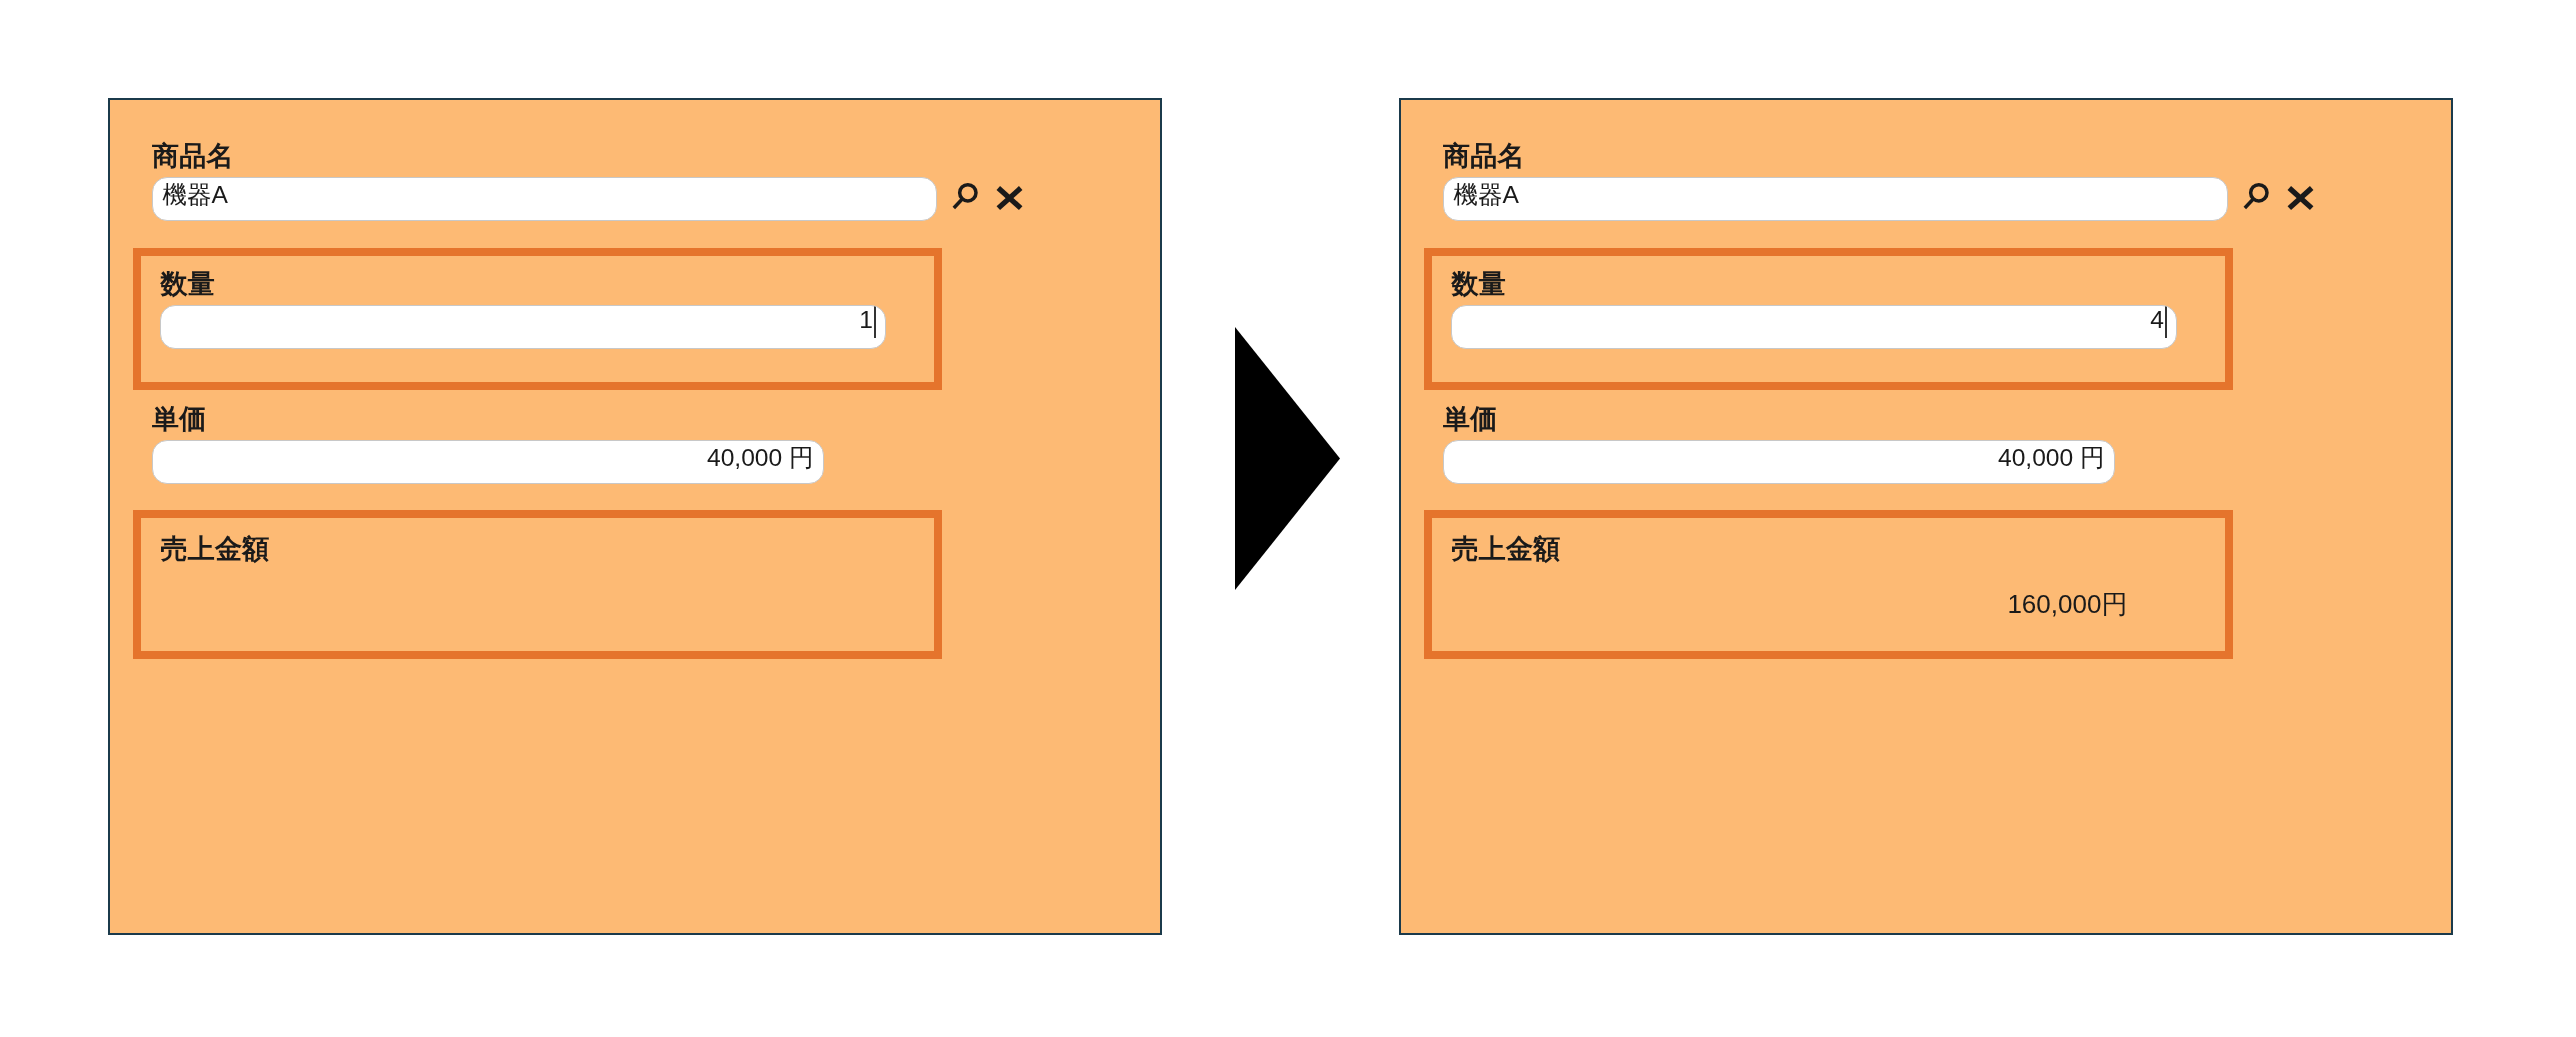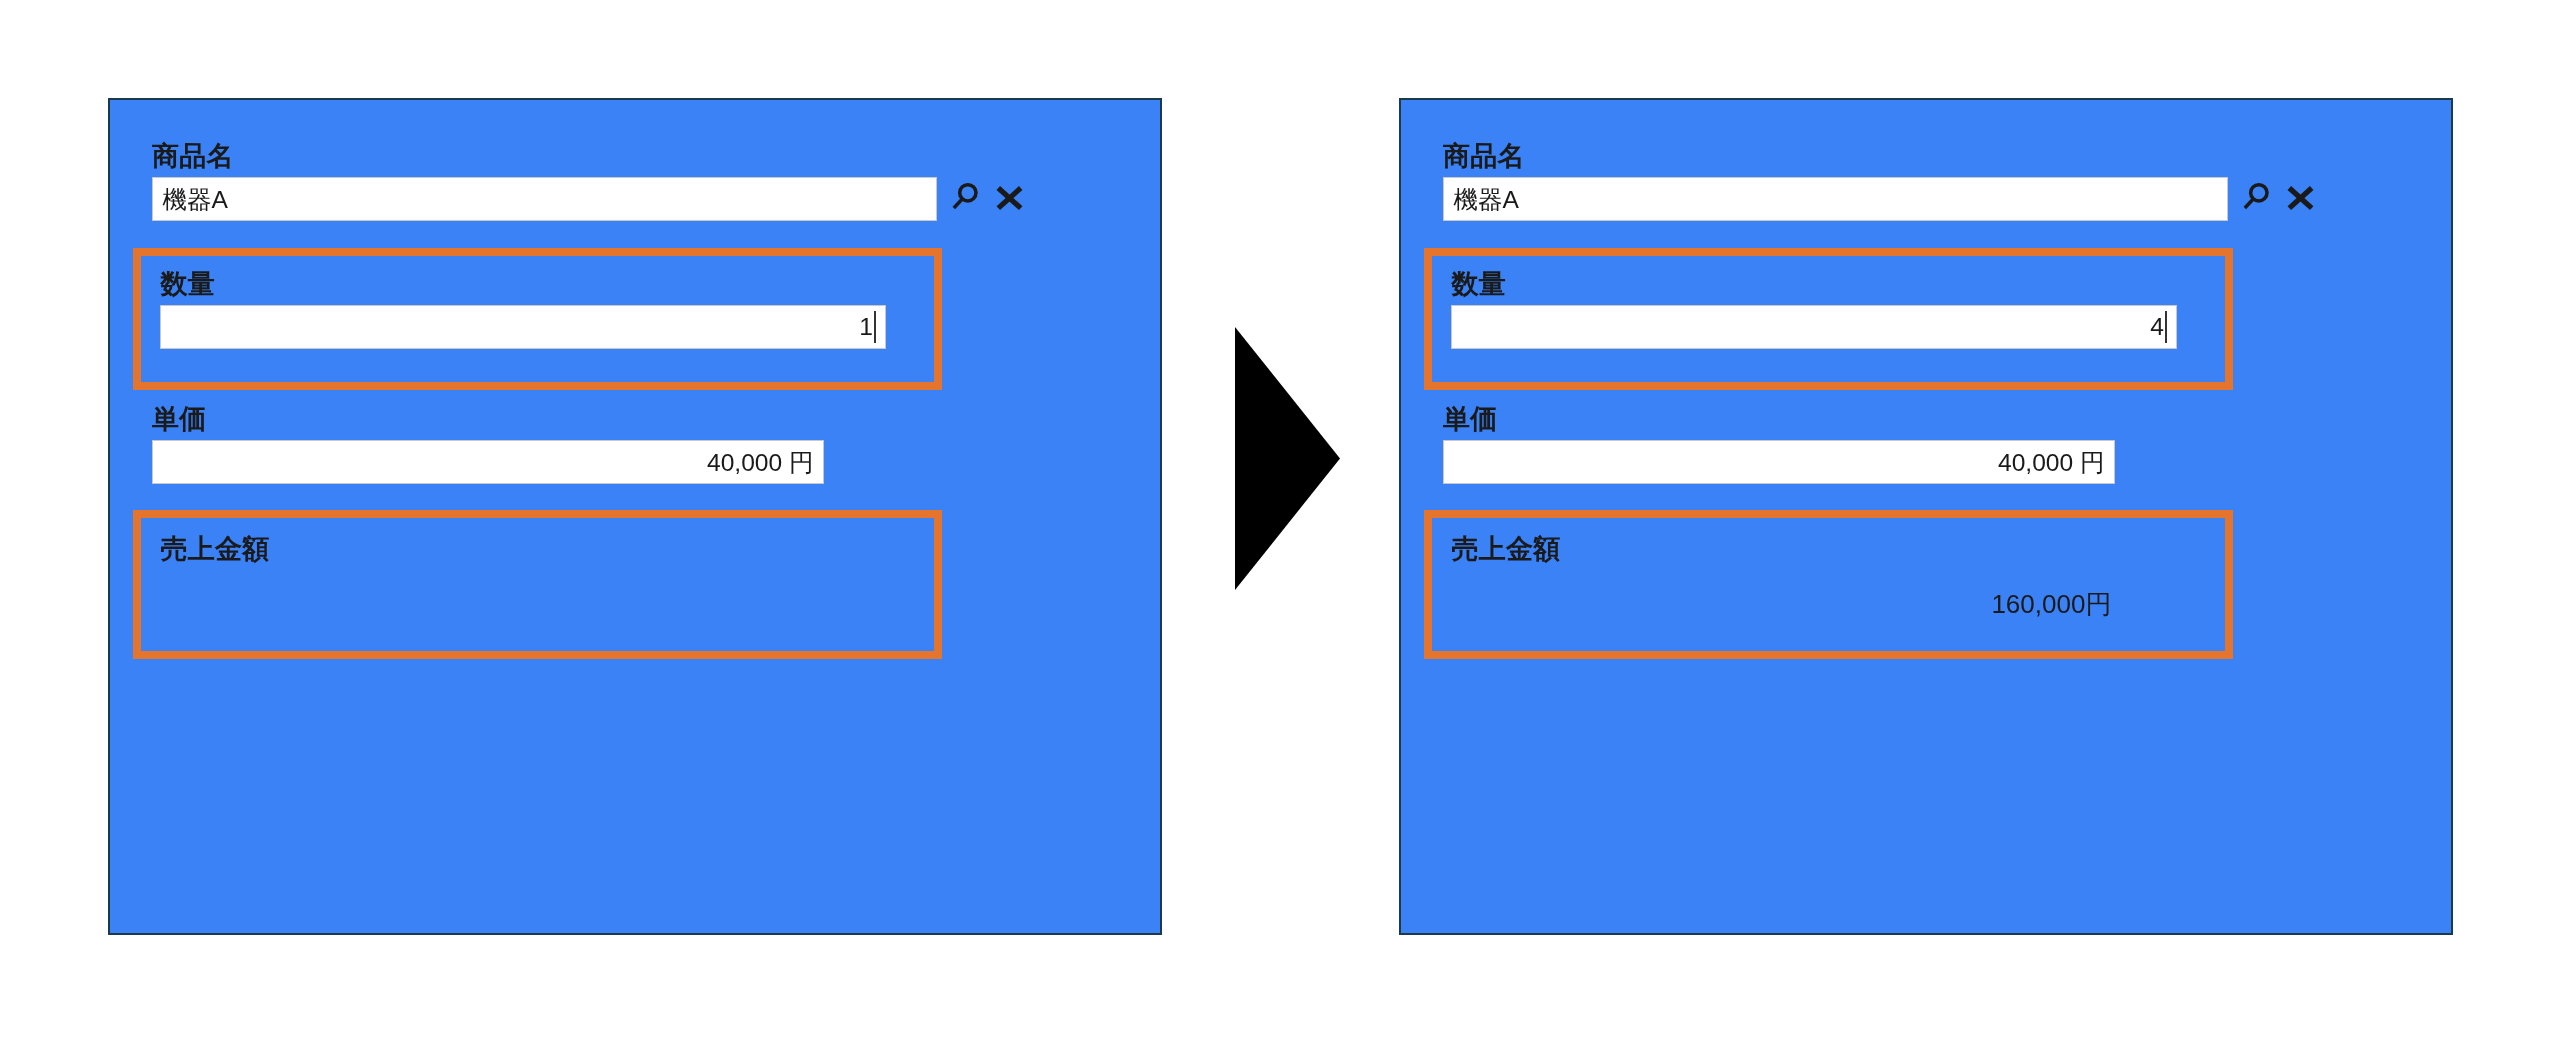--- a/index.html
+++ b/index.html
@@ -17,21 +17,21 @@
   }
 
   .stage {
     position: absolute;
     inset: 0;
   }
 
   
   .form-card {
     position: absolute;
-    background: #3b82f6;
+    background: #fdba74;
     border: 2.3px solid #1b3a4b;
     box-sizing: border-box;
   }
   .form-card.left  { left: 108px;  top: 98px; width: 1054px; height: 837px; }
   .form-card.right { left: 1399px; top: 98px; width: 1054px; height: 837px; }
 
   .card-inner {
     position: absolute;
     left: 0; top: 0; right: 0; bottom: 0;
   }
@@ -56,26 +56,25 @@
     white-space: nowrap;
     line-height: 1;
   }
 
   
   .text-input {
     position: absolute;
     box-sizing: border-box;
     background: #ffffff;
     border: 1.8px solid #c8c8c8;
-    border-radius: 0;
+    border-radius: 15px;
     font-family: "Liberation Sans", "DejaVu Sans", sans-serif;
     font-size: 24.6px;
     color: #1a1a1a;
     display: flex;
-    align-items: center;
     padding: 0 9.4px;
     overflow: hidden;
   }
   .text-input.align-left  { justify-content: flex-start; }
   .text-input.align-right { justify-content: flex-end; }
 
   .caret {
     display: inline-block;
     width: 1.8px;
     height: 32px;
@@ -203,20 +202,20 @@
 
       <div class="field-group" style="left:42px; top:300px; width:785px; height:111px;">
         <div class="field-label" style="left:0; top:5.9px;">単価</div>
         <div class="text-input align-right" style="left:0; top:40px; width:672px; height:44px;">
           <span>40,000 円</span>
         </div>
       </div>
 
       <div class="field-group highlighted" style="left:23.4px; top:410px; width:809px; height:149px;">
         <div class="field-label" style="left:19px; top:17.6px;">売上金額</div>
-        <div class="static-value" style="left:6px; top:69px; width:673px;text-align:right;">160,000円</div>
+        <div class="static-value" style="left:22px; top:69px; width:673px;text-align:right;">160,000円</div>
       </div>
 
     </div>
   </section>
 
 </div>
 
 
 </body></html>

